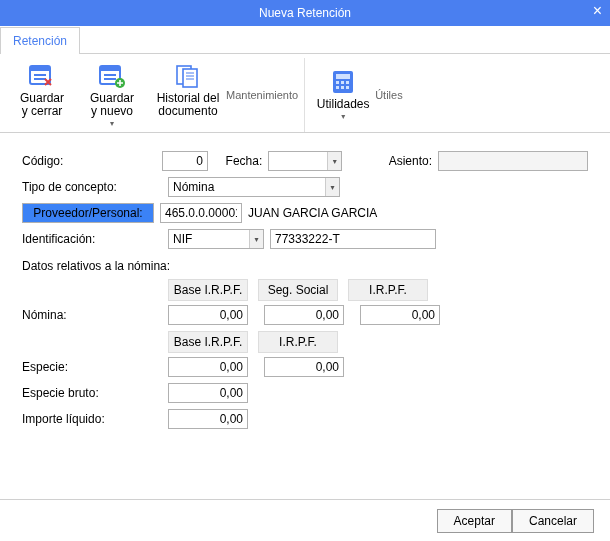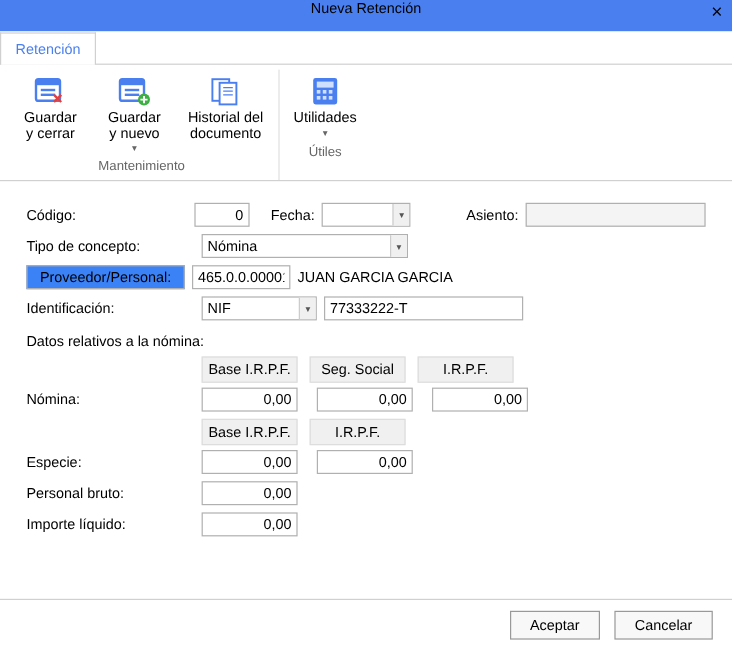--- a/index.html
+++ b/index.html
@@ -1,27 +1,27 @@
 <!DOCTYPE html>
 <html><head>
 <meta charset="utf-8">
 <style>
   * { box-sizing: border-box; margin: 0; padding: 0; font-family: "Segoe UI", Tahoma, sans-serif; font-size: 12px; }
   body { width: 610px; height: 541px; background: #fff; overflow: hidden; position: relative; }
 
-  .titlebar { background: #4a7ff0; color: #000000; height: 26px; display: flex; align-items: flex-start; justify-content: center; position: relative; }
+  .titlebar { background: #4a7ff0; color: #ffffff; height: 26px; display: flex; align-items: center; justify-content: center; position: relative; }
   .titlebar .title { font-size: 12px; }
   .titlebar .close { position: absolute; right: 8px; top: 2px; font-size: 16px; cursor: pointer; }
 
   .ribbon-tab-strip { display: flex; border-bottom: 1px solid #d0d0d0; }
   .ribbon-tab { padding: 6px 12px 6px 12px; color: #4a7ff0; border: 1px solid #d0d0d0; border-bottom: none; background: #fff; position: relative; top: 1px; }
   .ribbon-tab.active { background: #fff; }
 
   .ribbon-body { display: flex; border-bottom: 1px solid #d0d0d0; padding: 4px 4px 0 4px; }
-  .ribbon-group { display: flex; flex-direction: column; align-items: center; padding: 2px 6px 2px 6px; border-right: 1px solid #e0e0e0; }
+  .ribbon-group { display: flex; flex-direction: row; align-items: center; padding: 2px 6px 2px 6px; border-right: 1px solid #e0e0e0; }
   .ribbon-items { display: flex; gap: 6px; }
   .ribbon-btn { display: flex; flex-direction: column; align-items: center; width: 64px; cursor: pointer; padding: 2px; }
   .ribbon-btn .icon { width: 32px; height: 28px; display: flex; align-items: center; justify-content: center; }
   .ribbon-btn .lbl { text-align: center; line-height: 1.1; padding-top: 2px; min-height: 26px; display: flex; flex-direction: column; justify-content: flex-start; align-items: center; }
   .ribbon-btn .lbl .dd { font-size: 8px; line-height: 1; padding-top: 2px; color: #666; }
   .group-title { color: #666; font-size: 11px; padding: 3px 0 3px 0; }
 
   .form-area { padding: 18px 22px 10px 22px; }
   .row { display: flex; align-items: center; margin-bottom: 6px; gap: 6px; }
   .lbl { width: 140px; }
@@ -29,21 +29,21 @@
   input.txt, select.txt { border: 1px solid #b0b0b0; height: 20px; padding: 1px 4px; font-size: 12px; background:#fff; }
   .txt.right { text-align: right; }
   .dd-combo { position: relative; display:inline-flex; }
   .dd-combo input { padding-right: 16px; }
   .dd-btn { position:absolute; right:1px; top:1px; bottom:1px; width:14px; display:flex; align-items:center; justify-content:center; font-size:8px; color:#555; background:#f0f0f0; border-left:1px solid #ccc; cursor:pointer; }
 
   .section-header { margin: 10px 0 6px 0; }
   .col-headers { display:flex; margin-left: 146px; gap:10px; margin-bottom:4px; }
   .col-head { width:80px; text-align:center; background:#f0f0f0; border:1px solid #ddd; padding:3px 2px; }
 
-  .footer { position:absolute; bottom:0; left:0; right:0; border-top:1px solid #d0d0d0; height:42px; display:flex; justify-content:flex-end; align-items:center; gap:12px; padding-right:16px; }
+  .footer { position:absolute; bottom:0; left:0; right:0; border-top:1px solid #d0d0d0; height:42px; display:flex; justify-content:flex-end; align-items:center; gap:0; padding-right:16px; }
   .footer button { border:1px solid #999; background:#f8f8f8; padding:4px 16px; min-width:74px; cursor:pointer; }
 </style>
 </head>
 <body>
 
 <div class="titlebar">
   <span class="title">Nueva Retención</span>
   <span class="close">×</span>
 </div>
 
@@ -185,21 +185,21 @@
   </div>
 
   <div class="row">
     <span class="lbl">Especie:</span>
     <input class="txt right" style="width: 80px;" value="0,00">
     <span style="width:4px"></span>
     <input class="txt right" style="width: 80px;" value="0,00">
   </div>
 
   <div class="row">
-    <span class="lbl">Personal bruto:</span>
+    <span class="lbl">Especie bruto:</span>
     <input class="txt right" style="width: 80px;" value="0,00">
   </div>
 
   <div class="row">
     <span class="lbl">Importe líquido:</span>
     <input class="txt right" style="width: 80px;" value="0,00">
   </div>
 
 </div>
 

